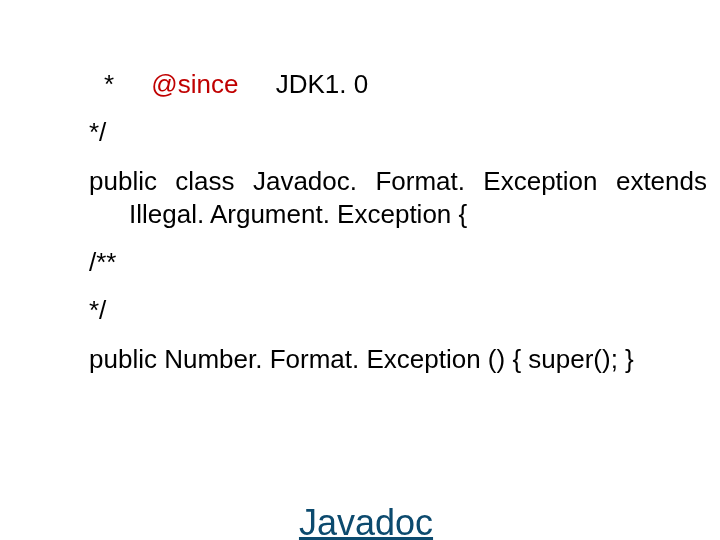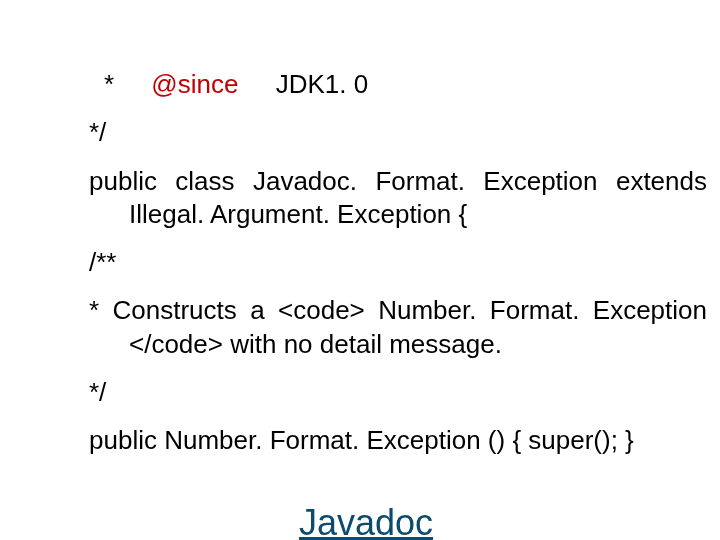--- a/index.html
+++ b/index.html
@@ -53,21 +53,20 @@
     <div class="para no-justify" style="margin-bottom:4px;">
       <span> * </span><span class="tag">@since</span><span> JDK1. 0</span>
     </div>
 
     <div class="para no-justify"> */</div>
 
     <div class="para indent-hang">public class Javadoc. Format. Exception extends Illegal. Argument. Exception {</div>
 
     <div class="para no-justify" style="margin-bottom:2px;">/**</div>
 
-    <div class="para indent-hang" style="margin-bottom:2px; text-align-last:left;"> * Constructs a &lt;code&gt; Number. Format. Exception &lt;/code&gt; with no detail message.</div>
 
     <div class="para no-justify"> */</div>
 
     <div class="para no-justify">public Number. Format. Exception () { super(); }</div>
 
   </div>
 
   <div class="title">Javadoc</div>
 
 </div>

